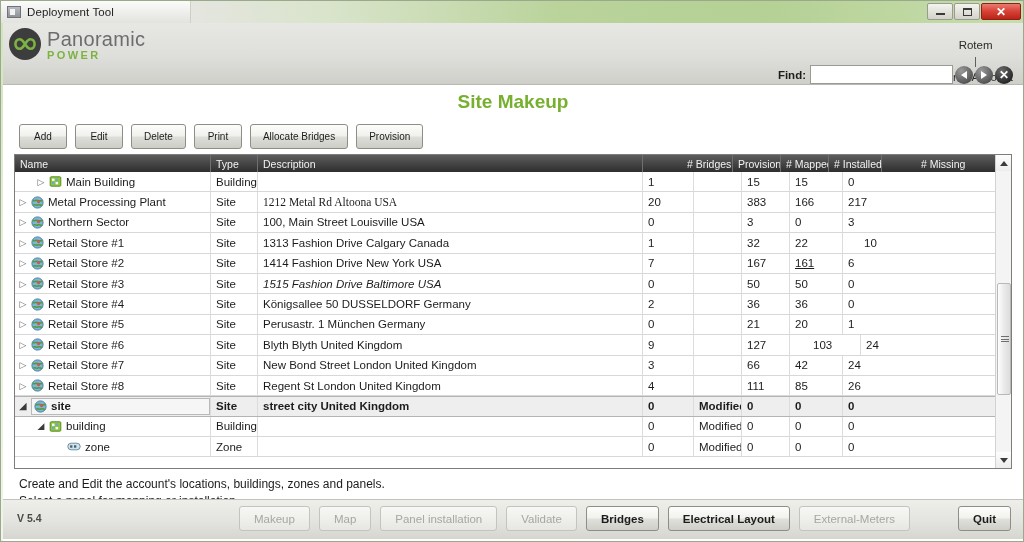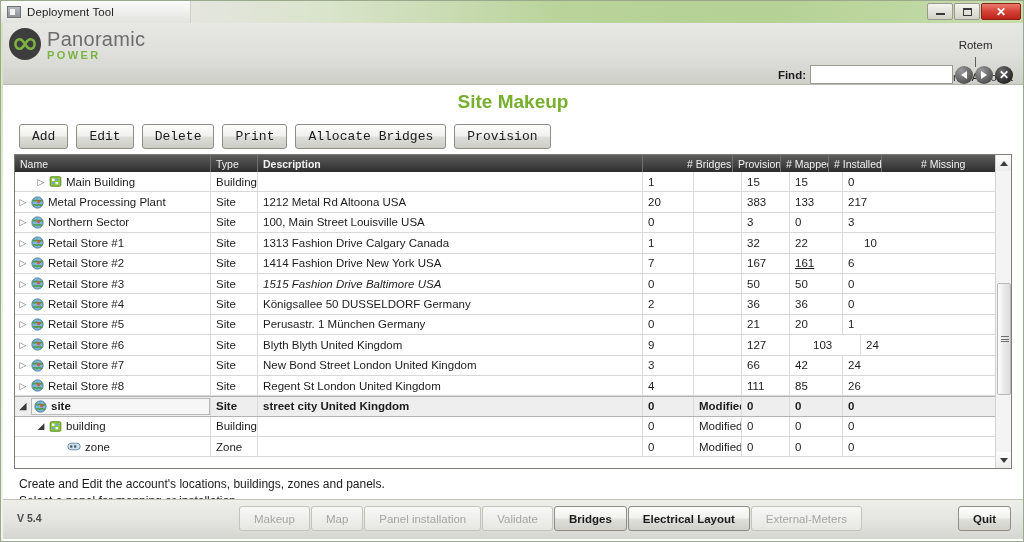--- a/index.html
+++ b/index.html
@@ -158,22 +158,22 @@
     position: absolute; left: 16px; top: 38px;
     display: flex; gap: 8px;
   }
   .tbtn {
     height: 25px;
     min-width: 48px;
     padding: 0 12px;
     border: 1px solid #8e8e86;
     border-radius: 3px;
     background: linear-gradient(to bottom, #fdfdfc 0%, #f0f0ec 48%, #dededa 52%, #cdcdc6 100%);
-    font-family: Liberation Mono, monospace;
-    font-size: 13px; color: #1c1c1c;
+    font-family: Liberation Sans, sans-serif;
+    font-size: 10px; color: #1c1c1c;
     display: flex; align-items: center; justify-content: center;
     cursor: pointer;
   }
 
   
   #grid-wrap {
     position: absolute; left: 11px; top: 68px;
     width: 998px; height: 315px;
     border: 1px solid #7e7e78;
     background: #fff;
@@ -285,21 +285,21 @@
     width: 1020px; height: 40px;
     background: linear-gradient(to bottom, #eeeeeb 0%, #e3e3df 55%, #d6d6d1 100%);
     border-top: 1px solid #c2c2bb;
   }
   #version {
     position: absolute; left: 14px; top: 12px;
     font-size: 10.5px; color: #4a4a4a; font-weight: bold;
   }
   #footer-btns {
     position: absolute; left: 236px; top: 6px;
-    display: flex; gap: 1px; align-items: flex-start;
+    display: flex; gap: 9px; align-items: flex-start;
   }
   .fbtn {
     height: 25px; padding: 0 14px;
     border: 1px solid #8e8e86; border-radius: 3px;
     background: linear-gradient(to bottom, #fdfdfc 0%, #f1f1ed 48%, #e0e0dc 52%, #cfcfc8 100%);
     font-family: "Liberation Sans", sans-serif;
     font-size: 11.5px; color: #1c1c1c; font-weight: bold;
     display: flex; align-items: center; justify-content: center;
     cursor: pointer;
   }
@@ -380,21 +380,21 @@
         <div class="tbtn">Delete</div>
         <div class="tbtn">Print</div>
         <div class="tbtn">Allocate Bridges</div>
         <div class="tbtn">Provision</div>
       </div>
 
     <div id="grid-wrap">
       <div id="grid-head">
           <div class="hcell" style="width: 196px; flex: 0 0 196px;">Name</div>
           <div class="hcell" style="width: 47px; flex: 0 0 47px;">Type</div>
-          <div class="hcell" style="width: 385px; flex: 0 0 385px; font-weight: bold;">Description</div>
+          <div class="hcell" style="width: 385px; flex: 0 0 385px;">Description</div>
           <div class="hcell" style="width: 51px; flex: 0 0 51px; margin-left: 39px;"># Bridges</div>
           <div class="hcell" style="width: 48px; flex: 0 0 48px;">Provision</div>
           <div class="hcell" style="width: 48px; flex: 0 0 48px;"># Mapped</div>
           <div class="hcell" style="width: 53px; flex: 0 0 53px;"># Installed</div>
           <div class="hcell last" style="width: 154px; flex: 0 0 154px;"># Missing</div>
         </div>
       <div id="grid-body">
           <div class="row">
             <div class="cell name" style="width: 196px; flex: 0 0 196px;">
               <div class="namewrap">
@@ -433,25 +433,25 @@
                       <path d="M1.6 4.6c2.2.8 3-.9 5 0s3.6-.6 4.9.2" fill="none" stroke="#4f9b3e" stroke-width="1.6"></path>
                       <path d="M2 9.2c1.8-1 3.1.4 4.7-.2 1.5-.6 3.3.6 4.6.1" fill="none" stroke="#4f9b3e" stroke-width="1.5"></path>
                       <circle cx="7.6" cy="5.6" r="1.7" fill="#c85b4a"></circle>
                     </svg>
                   </span>
                   <span class="nm">Metal Processing Plant</span>
                 </div>
               </div>
             </div>
             <div class="cell" style="width: 47px; flex: 0 0 47px;">Site</div>
-            <div class="cell" style="width: 385px; flex: 0 0 385px;">1212 Metal  Rd Altoona USA</div>
+            <div class="cell" style="width: 385px; flex: 0 0 385px; font-family: Liberation Serif, serif;">1212 Metal  Rd Altoona USA</div>
             <div class="cell" style="width: 51px; flex: 0 0 51px;">20</div>
             <div class="cell" style="width: 48px; flex: 0 0 48px;"></div>
             <div class="cell" style="width: 48px; flex: 0 0 48px;">383</div>
-            <div class="cell" style="width: 53px; flex: 0 0 53px;">133</div>
+            <div class="cell" style="width: 53px; flex: 0 0 53px;">166</div>
             <div class="cell last" style="width: 154px; flex: 0 0 154px;">217</div>
           </div>
           <div class="row">
             <div class="cell name" style="width: 196px; flex: 0 0 196px;">
               <div class="namewrap">
                 <span class="twisty">▷</span>
                 <div class="namebox">
                   <span class="ico">
                     <svg width="13" height="13" viewBox="0 0 13 13">
                       <circle cx="6.5" cy="6.5" r="5.6" fill="#7db5d8" stroke="#4a7fa0" stroke-width="1"></circle>

